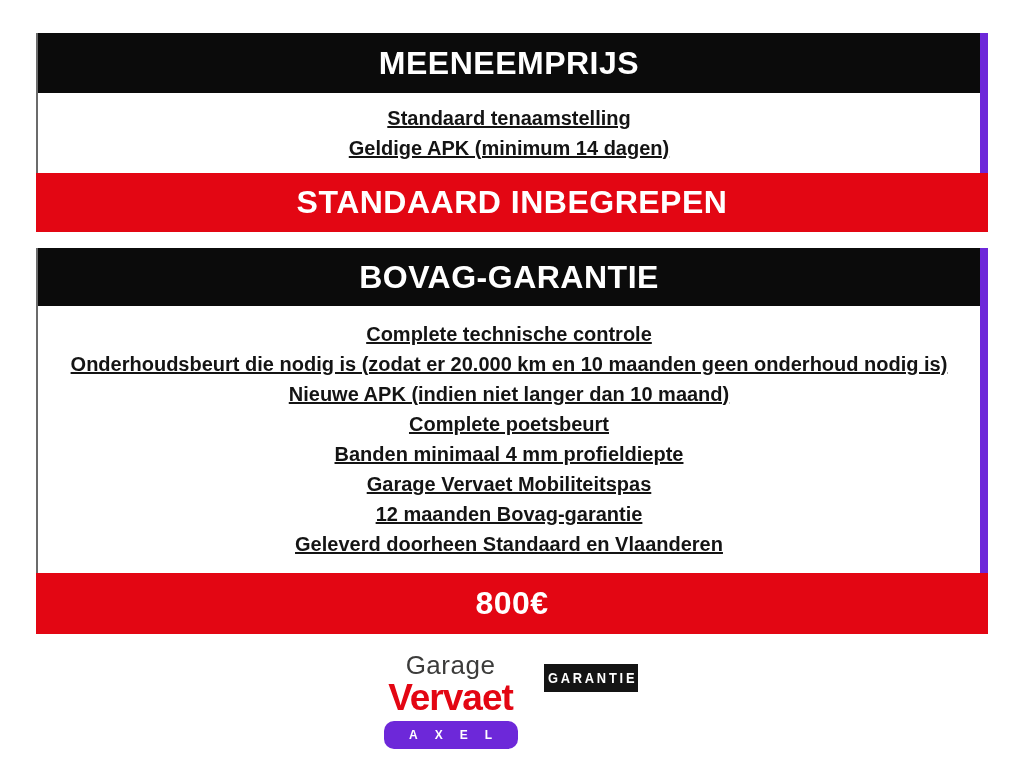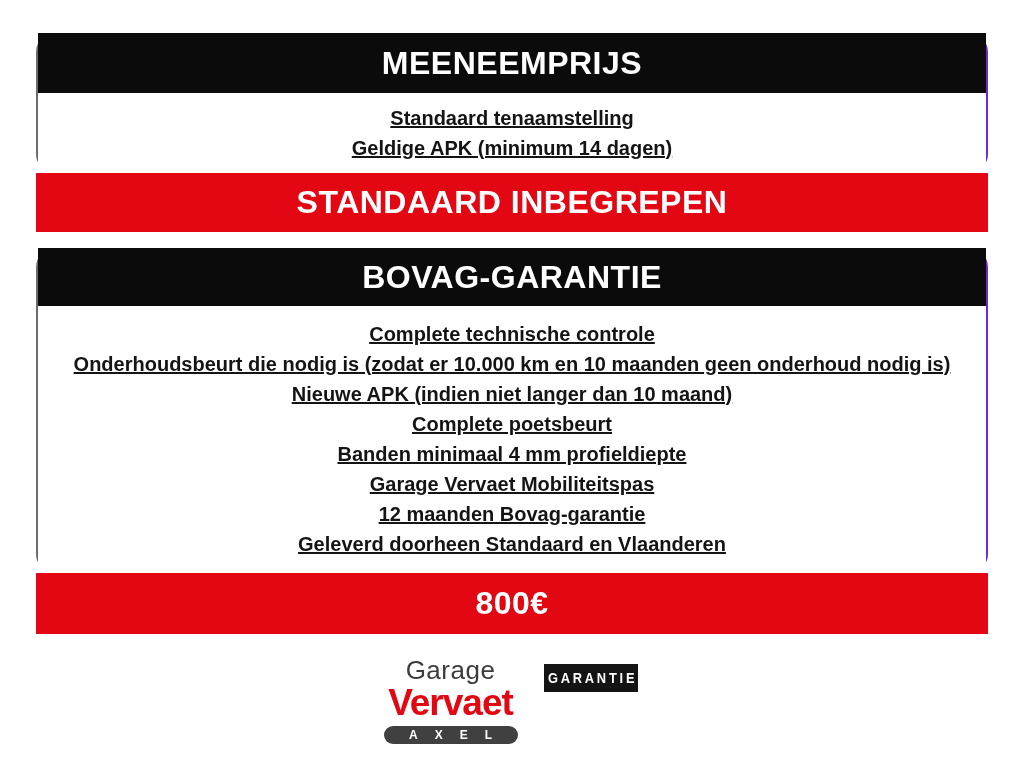--- a/index.html
+++ b/index.html
@@ -8,23 +8,22 @@
 
   .card {
     position: absolute;
     left: 36px; top: 33px;
     width: 952px;
   }
 
   
   .panel {
     border-left: 2px solid #6b6b6b;
-    border-right: 2px solid #6d28d9;
+    border-right: 8px solid #6d28d9;
     background: #ffffff;
-    border-radius: 19px;
   }
 
   .banner {
     display: flex;
     align-items: center;
     justify-content: center;
     color: #ffffff;
     font-weight: 700;
     font-size: 32px;
     letter-spacing: 0.5px;
@@ -83,22 +82,22 @@
     font-size: 37px;
     font-weight: 700;
     color: #e30613;
     letter-spacing: -1px;
     line-height: 1;
     margin-top: 1px;
   }
   .vervaet-axel {
     margin-top: 5px;
     width: 134px;
-    height: 18px;
-    background: #404040;
+    height: 28px;
+    background: #6d28d9;
     border-radius: 10px;
     display: flex;
     align-items: center;
     justify-content: center;
     color: #ffffff;
     font-size: 12px;
     font-weight: 700;
   }
   .vervaet-axel span { letter-spacing: 17px; margin-right: -17px; }
 
@@ -168,21 +167,21 @@
   </div>
 
   <div class="banner red banner-red-1">STANDAARD INBEGREPEN</div>
 
   <div class="spacer"></div>
 
   <div class="panel">
     <div class="banner black banner-black-2">BOVAG-GARANTIE</div>
     <div class="body-list body-2">
       <div class="body-line">Complete technische controle</div>
-      <div class="body-line">Onderhoudsbeurt die nodig is (zodat er 10.000 km en 10 maanden geen onderhoud nodig is)</div>
+      <div class="body-line">Onderhoudsbeurt die nodig is (zodat er 20.000 km en 10 maanden geen onderhoud nodig is)</div>
       <div class="body-line">Nieuwe APK (indien niet langer dan 10 maand)</div>
       <div class="body-line">Complete poetsbeurt</div>
       <div class="body-line">Banden minimaal 4 mm profieldiepte</div>
       <div class="body-line">Garage Vervaet Mobiliteitspas</div>
       <div class="body-line">12 maanden Bovag-garantie</div>
       <div class="body-line">Geleverd doorheen Standaard en Vlaanderen</div>
     </div>
   </div>
 
   <div class="banner red banner-red-2">800€</div>

